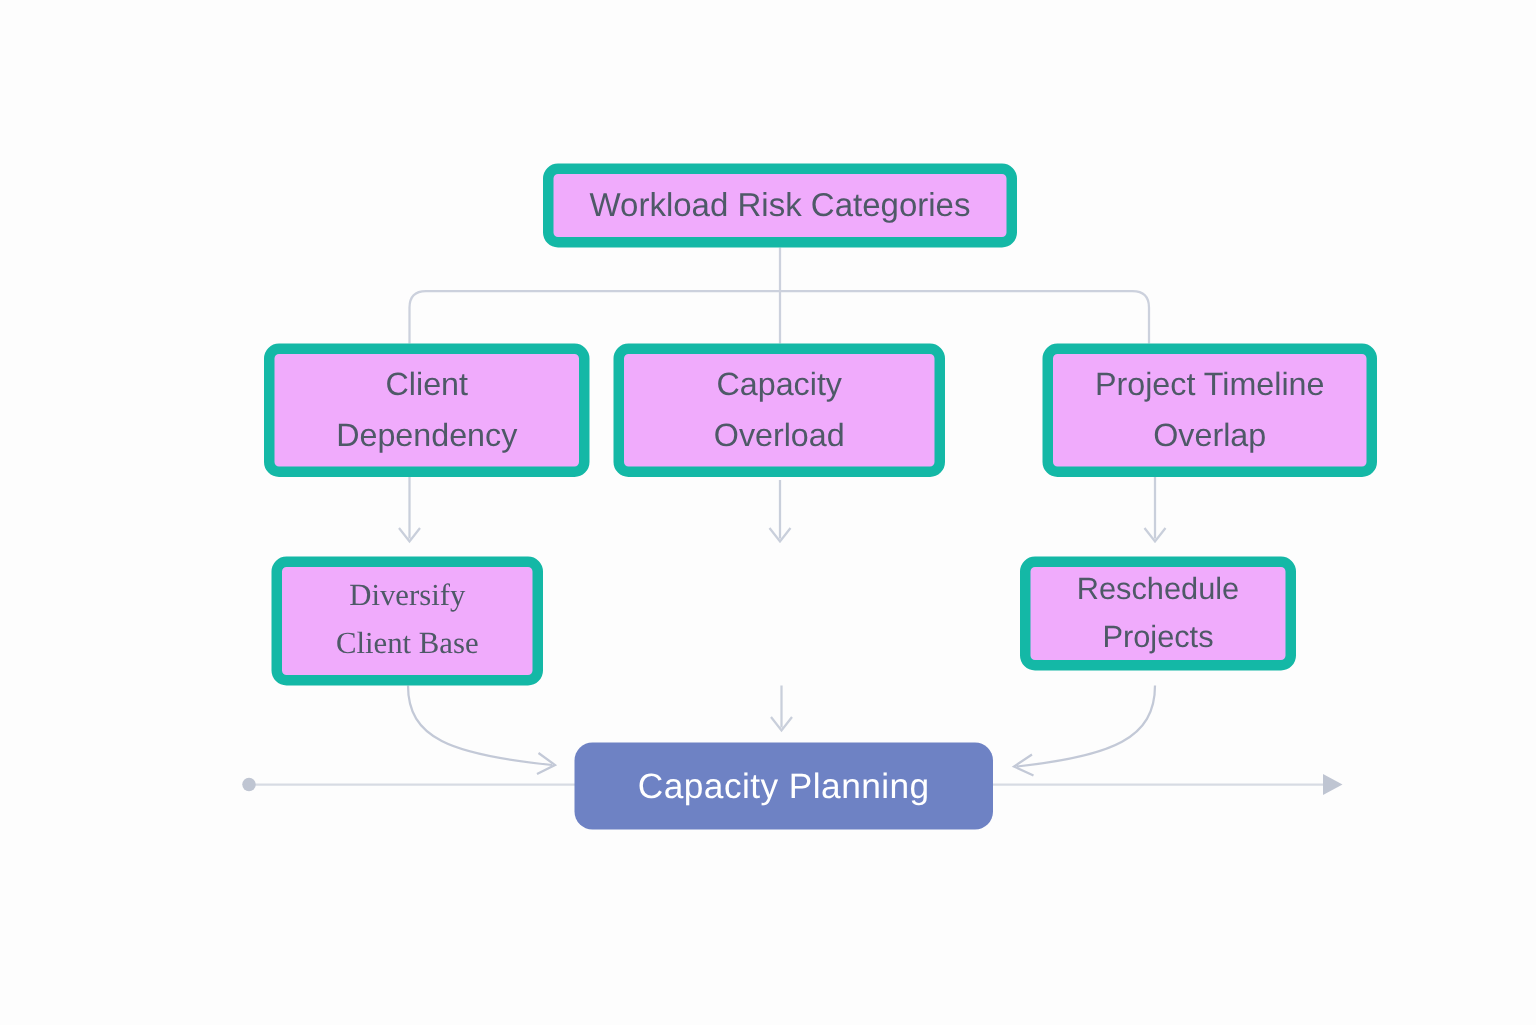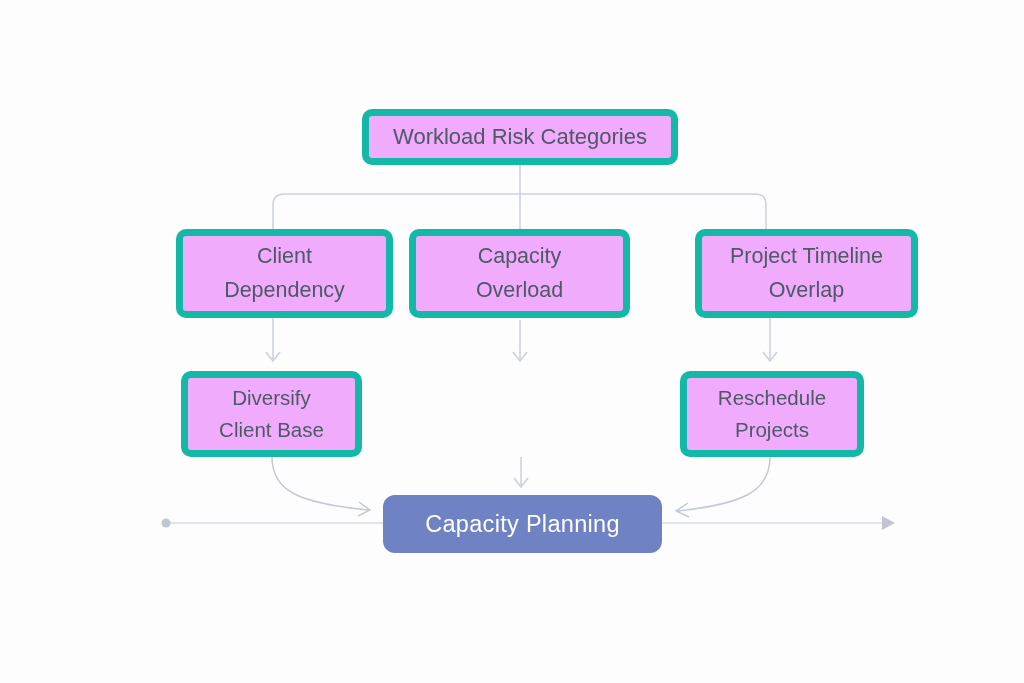--- a/index.html
+++ b/index.html
@@ -44,24 +44,24 @@
   }
   .node-cat { font-size: 21.5px; }
   .node-cat1 { left: 176px; top: 229px; width: 217px; height: 89px; }
   .node-cat1 .lbl { max-width: 140px; }
   .node-cat2 { left: 409px; top: 229px; width: 221px; height: 89px; }
   .node-cat2 .lbl { max-width: 130px; }
   .node-cat3 { left: 655px; top: 229px; width: 223px; height: 89px; margin-left: 40px; }
   .node-cat3 .lbl { max-width: 195px; }
   .node-act { font-size: 20.5px; }
   .node-act1 { left: 181px; top: 371px; width: 181px; height: 86px; }
-  .node-act1 .lbl { max-width: 125px; }
+  .node-act1 .lbl { max-width: 125px; font-family: Liberation Serif, serif; }
   .node-act2 { left: 428px; top: 371px; width: 187px; height: 86px; }
   .node-act2 .lbl { max-width: 155px; }
-  .node-act3 { left: 680px; top: 371px; width: 184px; height: 86px; }
+  .node-act3 { left: 680px; top: 371px; width: 184px; height: 76px; }
   .node-act3 .lbl { max-width: 130px; }
   .node-outcome {
     left: 383px; top: 495px;
     width: 279px; height: 58px;
     background: #6e82c4;
     border: none;
     border-radius: 12px;
     color: #ffffff;
     font-size: 23.5px;
     letter-spacing: 0.3px;

